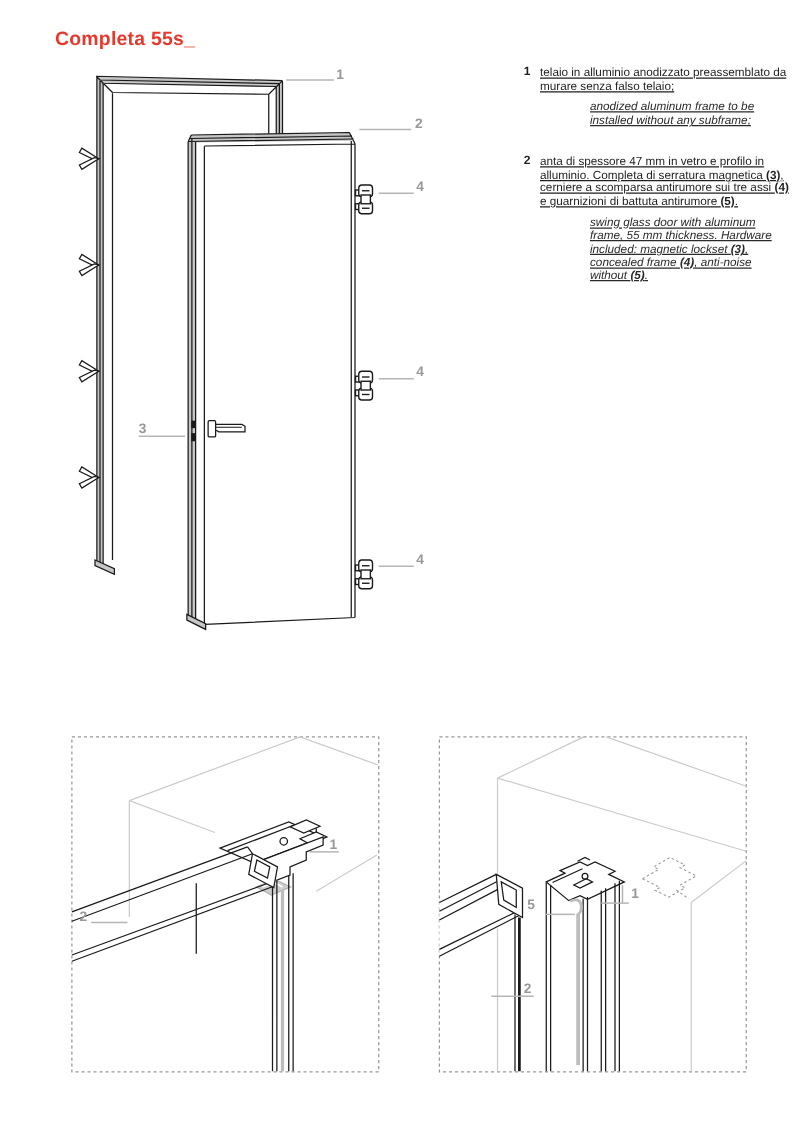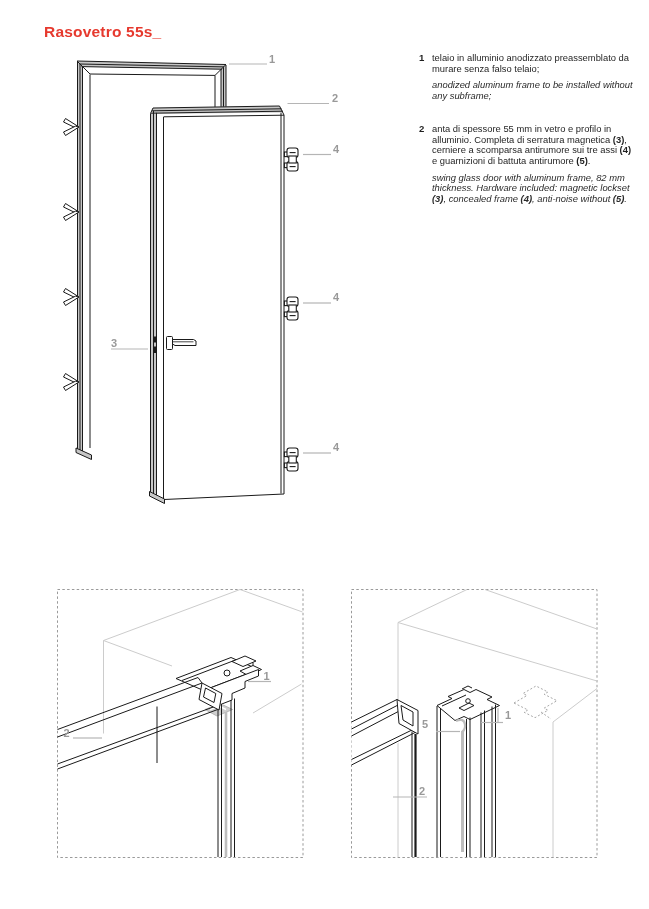--- a/index.html
+++ b/index.html
@@ -6,35 +6,35 @@
   body{width:649px;height:909px;position:relative;overflow:hidden;
        font-family:"Liberation Sans",sans-serif;color:#222;}
   .page{position:absolute;inset:0;background:#fff;}
   .title{position:absolute;left:44px;top:23px;font-size:15.5px;font-weight:700;
          letter-spacing:.2px;color:#e6392e;}
   .drawing-svg{position:absolute;left:0;top:0;}
   .notes{position:absolute;left:419px;top:53px;width:214px;}
   .note{display:flex;margin:0 0 22px 0;}
   .note-num{width:13px;flex:0 0 13px;font-size:9.6px;font-weight:700;line-height:10.7px;color:#1f1f1f;}
   .note-body{flex:1;}
-  .note p{margin:0;font-size:9.4px;line-height:10.7px;color:#1f1f1f;}
+  .note p{margin:0;font-size:9.4px;line-height:10.7px;color:#1f1f1f;text-decoration:underline;}
   .note p.it{margin-bottom:6px;}
-  .note p.en{font-style:italic;color:#2a2a2a;}
+  .note p.en{font-style:italic;color:#2a2a2a;margin-left:40px;}
   .b{font-weight:700;}
   svg text.co{font-family:"Liberation Sans",sans-serif;font-size:11px;font-weight:700;fill:#999999;}
   .k{stroke:#1a1a1a;stroke-width:1;fill:none;}
   .lead{stroke:#b5b5b5;stroke-width:1.2;fill:none;}
   .wall{stroke:#cccccc;stroke-width:1;fill:none;}
 </style>
 </head>
 <body>
 
 <div class="page">
 
-  <div class="title">Rasovetro 55s_</div>
+  <div class="title">Completa 55s_</div>
 
   <svg class="drawing-svg" width="649" height="909" viewBox="0 0 649 909">
     <defs>
       <g id="clip" stroke="#1a1a1a" stroke-width="1" fill="#ffffff">
         <path d="M79,0 L65.5,-8.5 L63.5,-5 L75.5,0.8 Z"></path>
         <path d="M79,0 L65.5,8.5 L63.5,5 L75.5,-0.8 Z"></path>
       </g>
       <g id="hinge" stroke="#1a1a1a" stroke-width="1.1" fill="#ffffff">
         <rect x="-2.6" y="4" width="3.6" height="4.6"></rect>
         <rect x="-2.6" y="15" width="3.6" height="4.6"></rect>
@@ -185,19 +185,19 @@
     <div class="note">
       <div class="note-num">1</div>
       <div class="note-body">
         <p class="it"><span>telaio in alluminio anodizzato preassemblato da murare senza falso telaio;</span></p>
         <p class="en"><span>anodized aluminum frame to be installed without any subframe;</span></p>
       </div>
     </div>
     <div class="note">
       <div class="note-num">2</div>
       <div class="note-body">
-        <p class="it"><span>anta di spessore 55 mm in vetro e profilo in alluminio. Completa di serratura magnetica </span><span class="b">(3)</span><span>, cerniere a scomparsa antirumore sui tre assi </span><span class="b">(4)</span><span> e guarnizioni di battuta antirumore </span><span class="b">(5)</span><span>.</span></p>
-        <p class="en"><span>swing glass door with aluminum frame, 82 mm thickness. Hardware included: magnetic lockset </span><span class="b">(3)</span><span>, concealed frame </span><span class="b">(4)</span><span>, anti-noise without </span><span class="b">(5)</span><span>.</span></p>
+        <p class="it"><span>anta di spessore 47 mm in vetro e profilo in alluminio. Completa di serratura magnetica </span><span class="b">(3)</span><span>, cerniere a scomparsa antirumore sui tre assi </span><span class="b">(4)</span><span> e guarnizioni di battuta antirumore </span><span class="b">(5)</span><span>.</span></p>
+        <p class="en"><span>swing glass door with aluminum frame, 55 mm thickness. Hardware included: magnetic lockset </span><span class="b">(3)</span><span>, concealed frame </span><span class="b">(4)</span><span>, anti-noise without </span><span class="b">(5)</span><span>.</span></p>
       </div>
     </div>
   </div>
 
 </div>
 
 </body></html>

